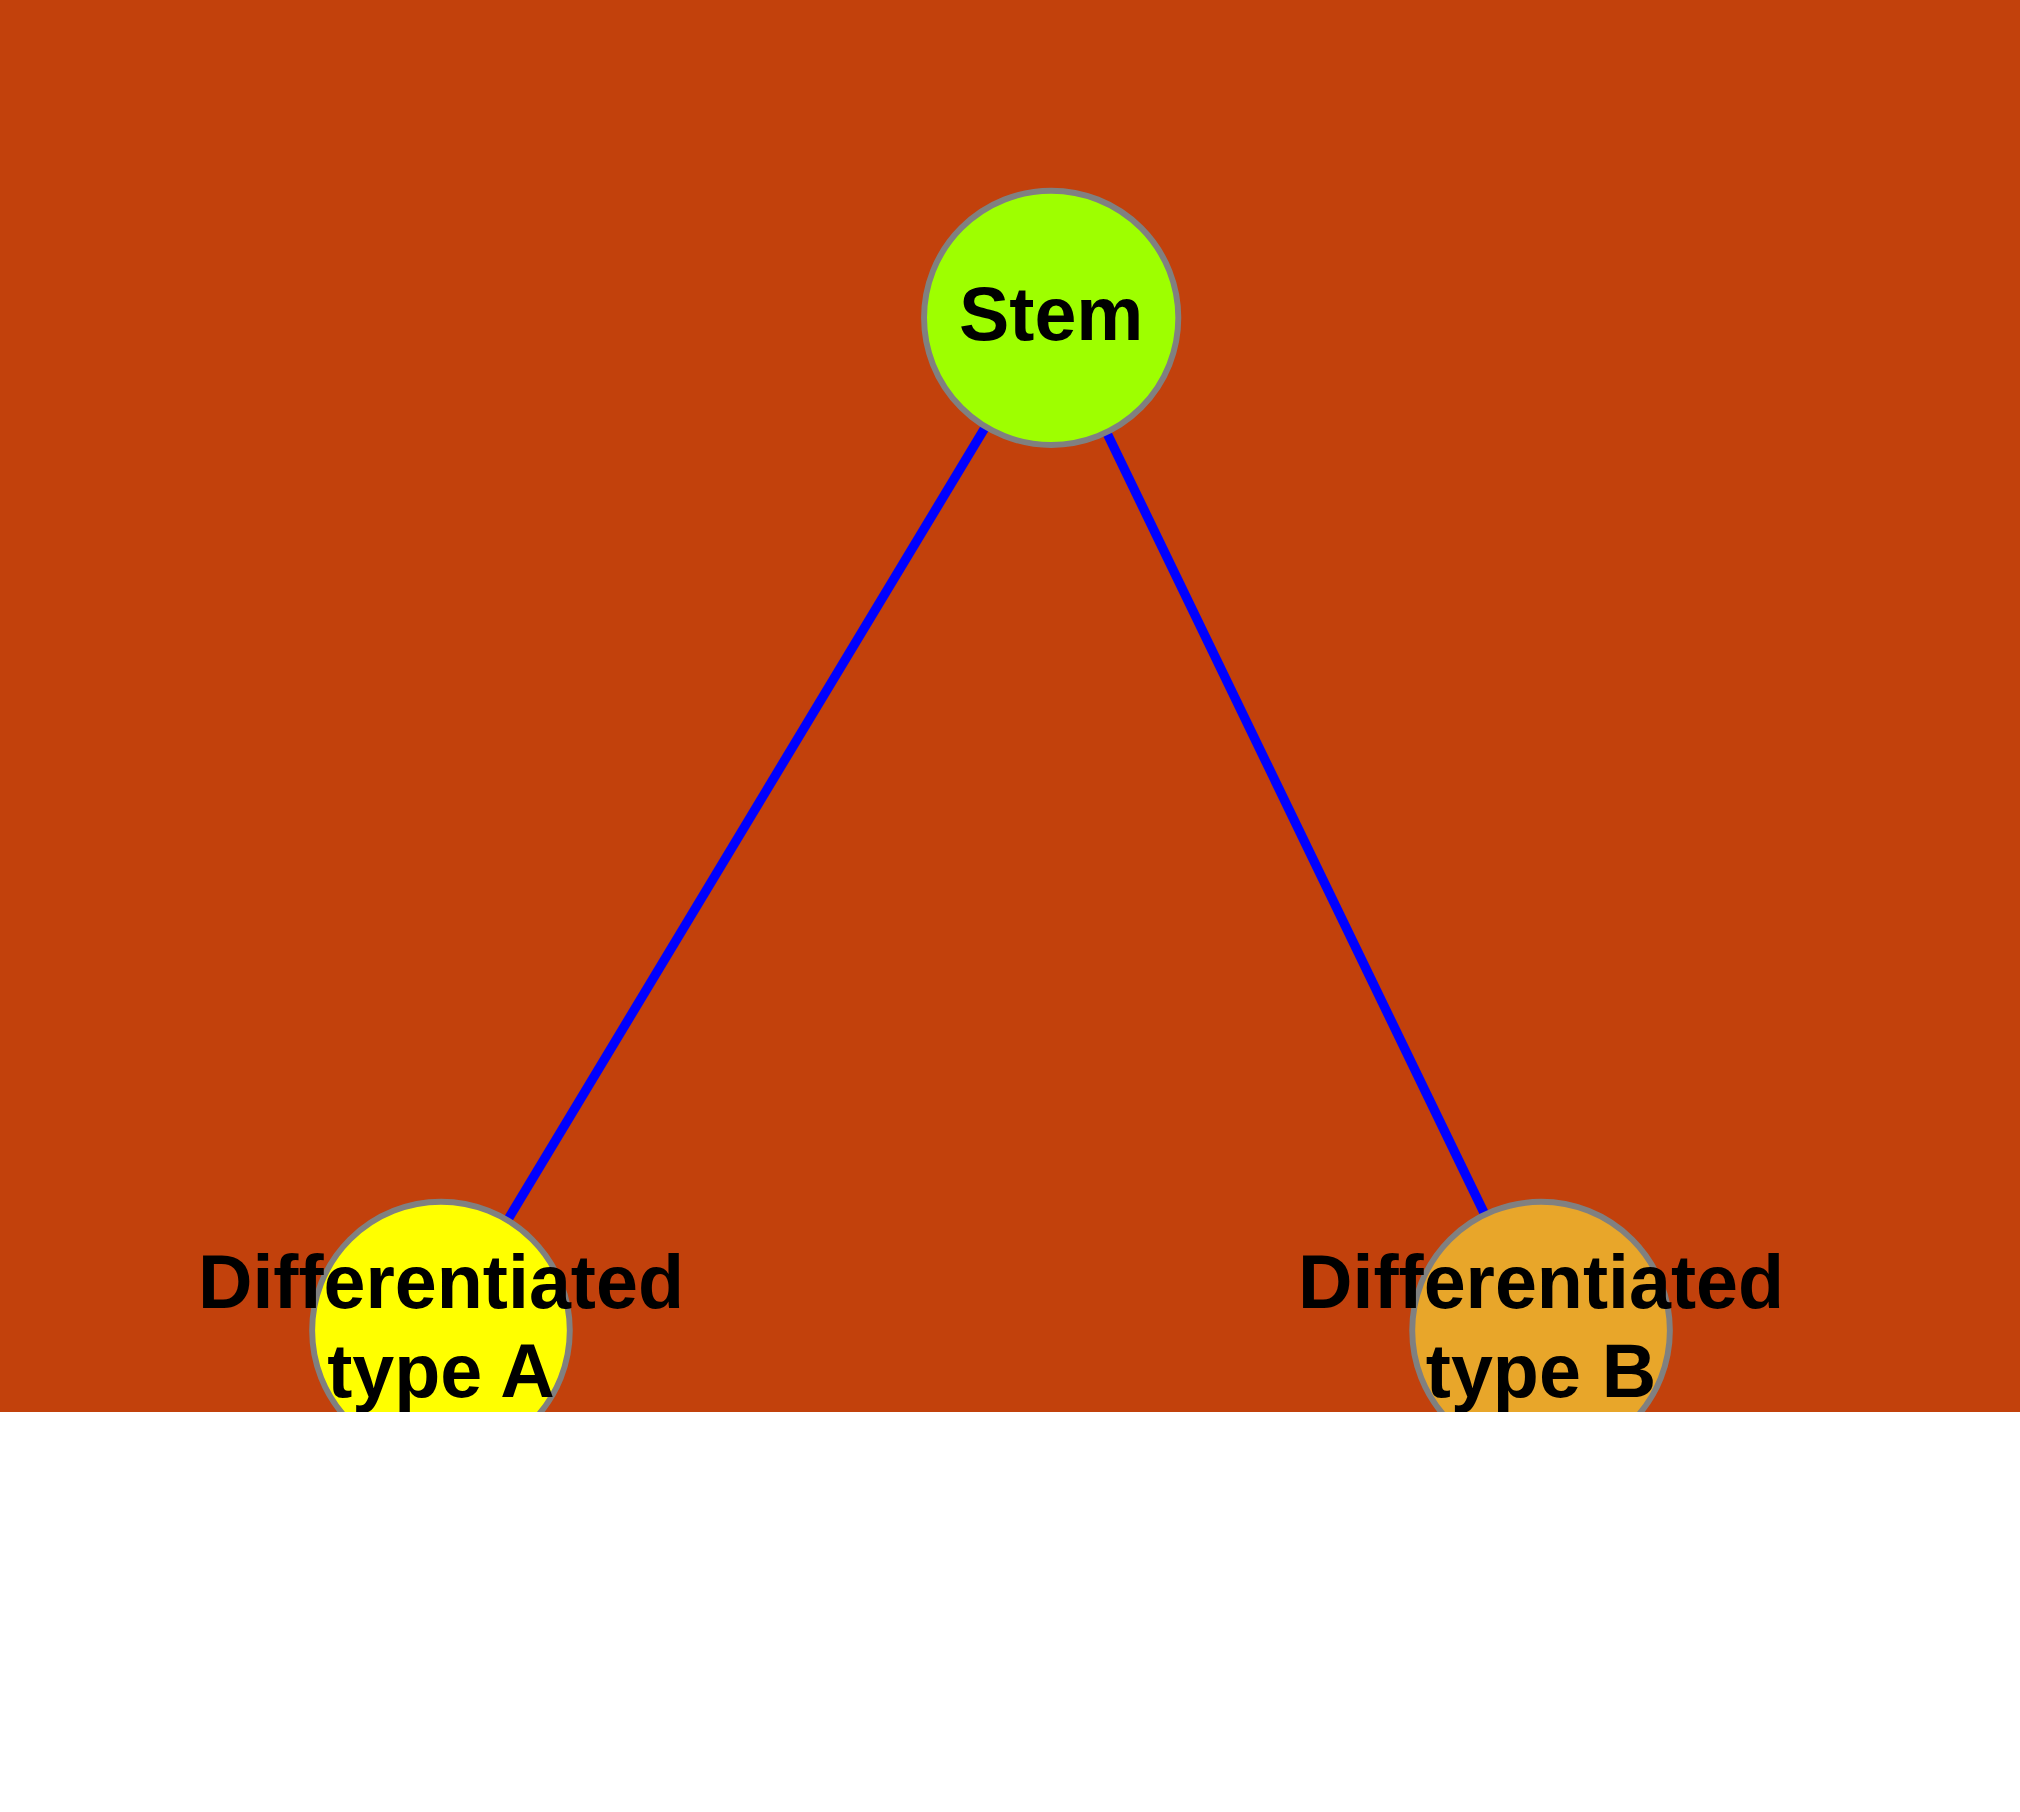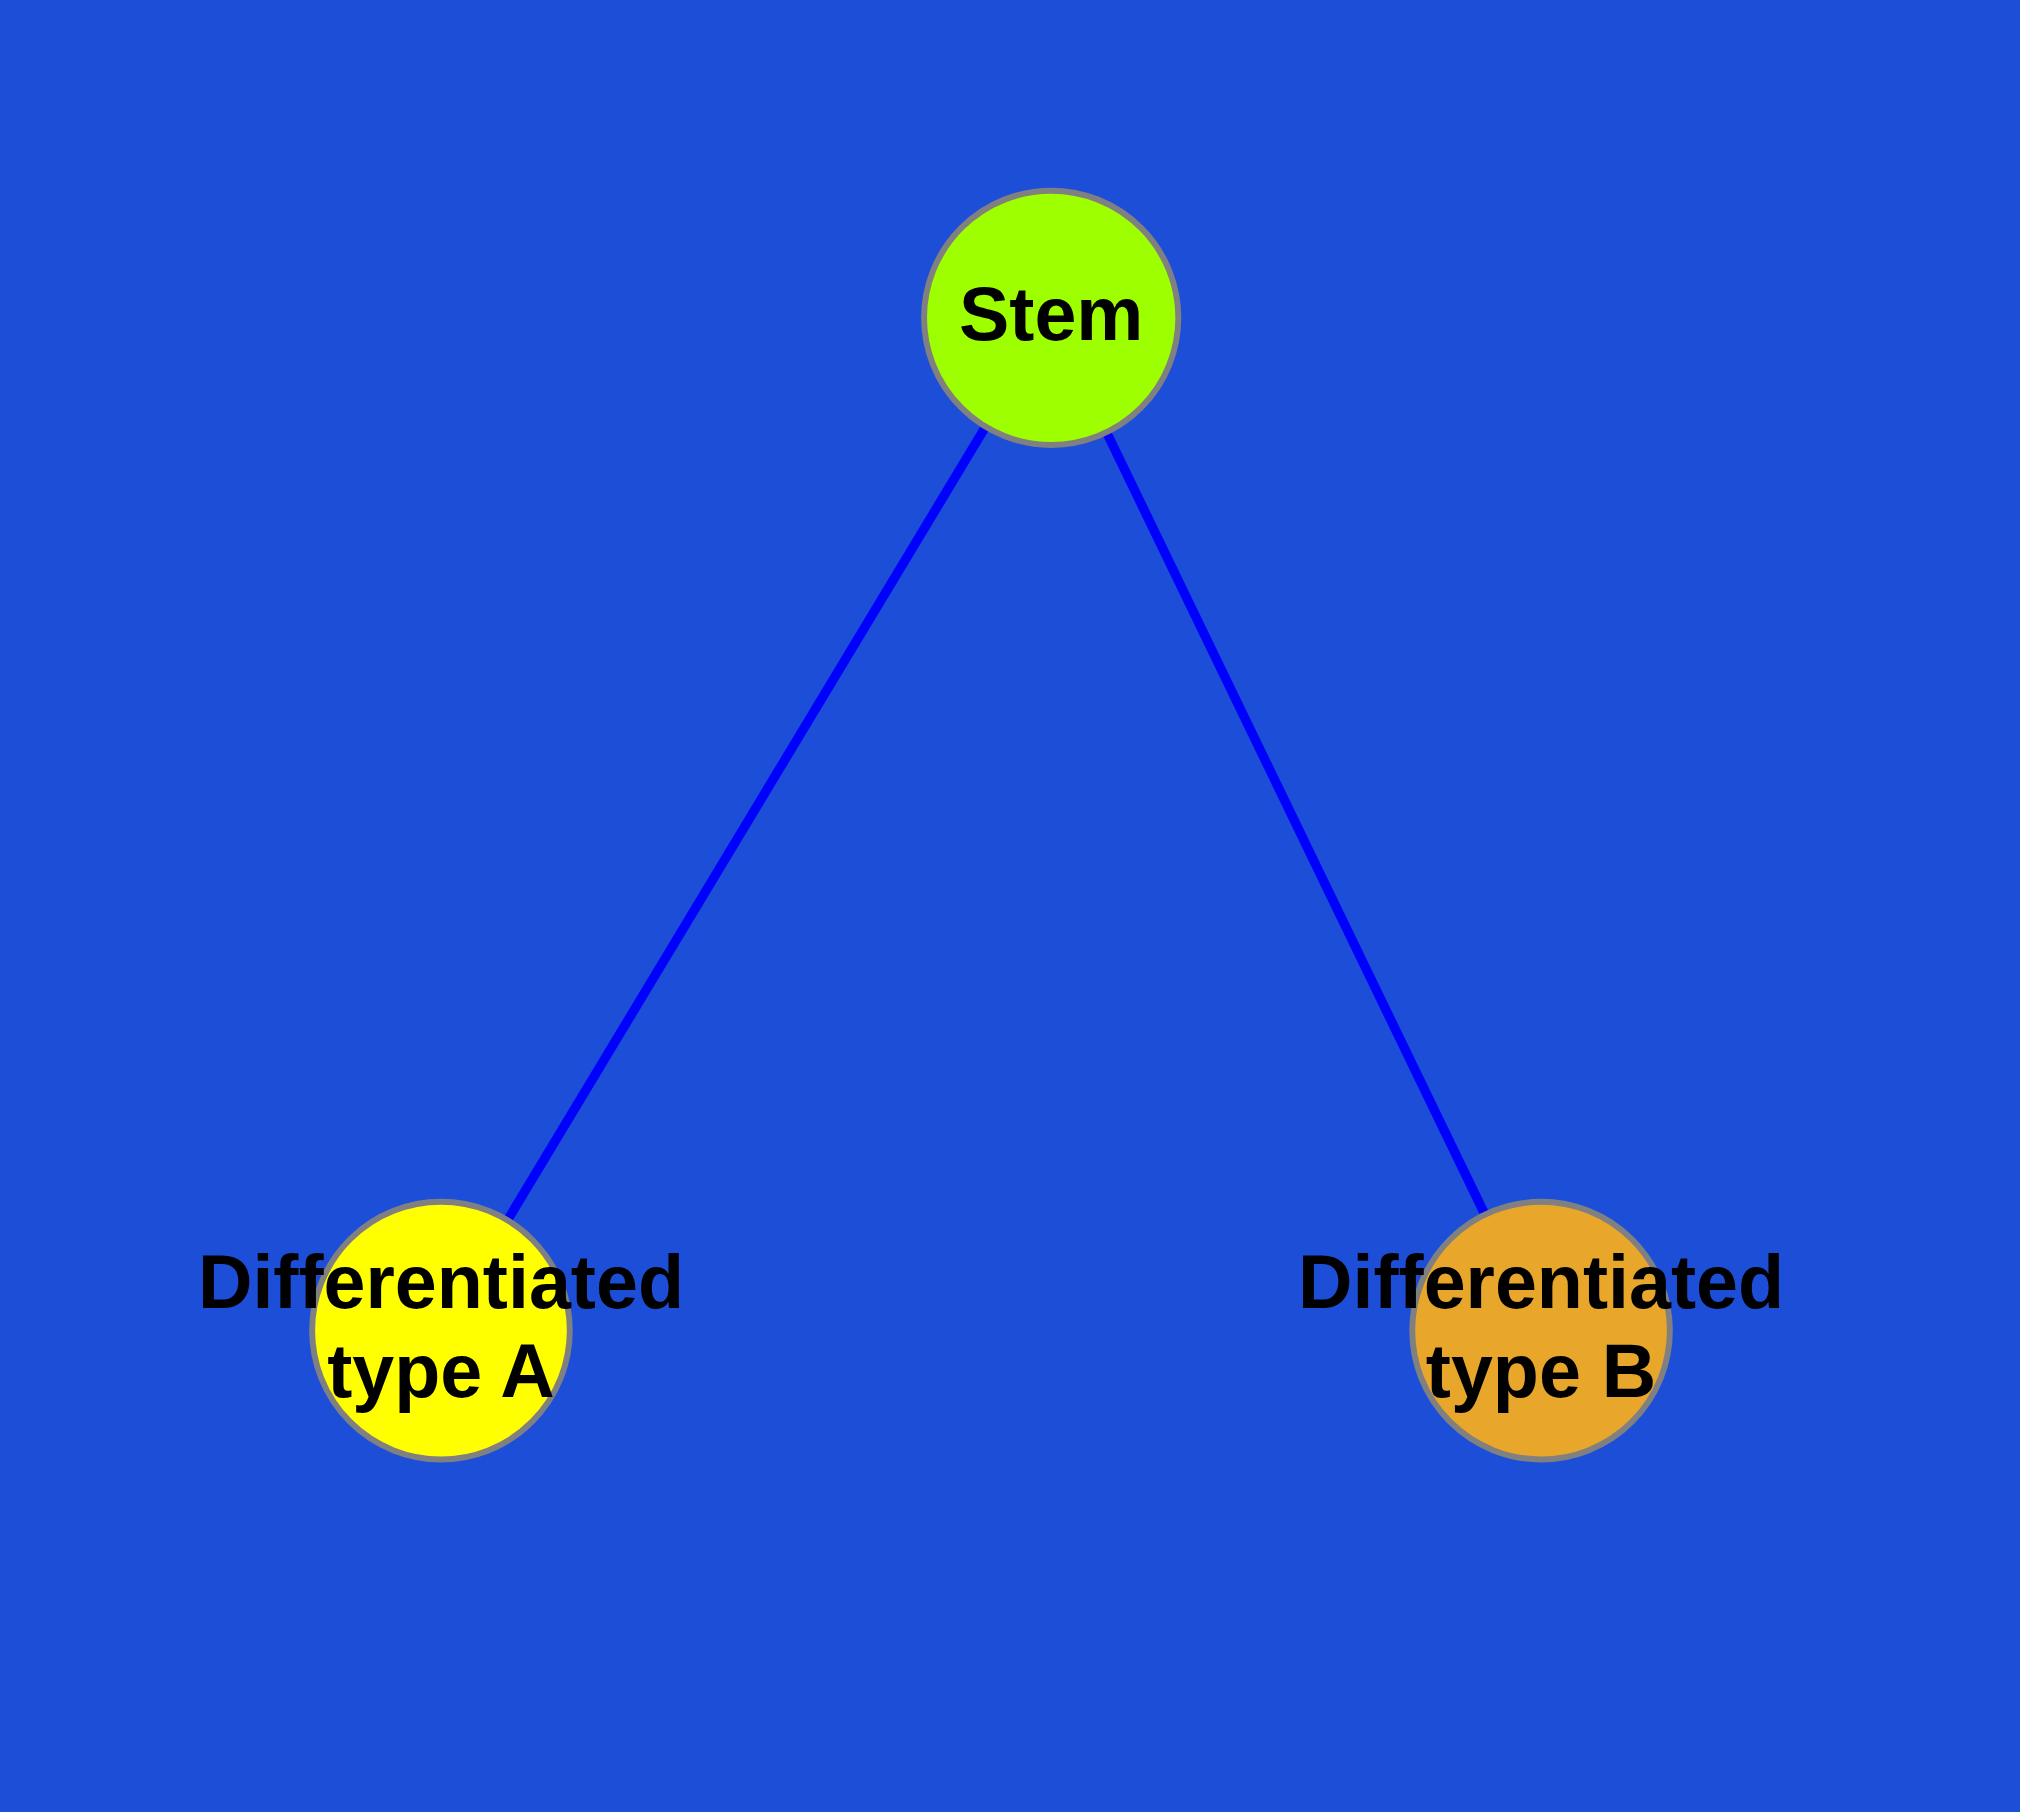--- a/index.html
+++ b/index.html
@@ -3,22 +3,22 @@
 <meta charset="utf-8">
 <style>
   html, body {
     margin: 0;
     padding: 0;
     background: #ffffff;
   }
   #canvas {
     position: relative;
     width: 2021px;
-    height: 1812px;
-    background: #1d4ed8;
+    height: 1412px;
+    background: #c2410c;
     overflow: hidden;
     font-family: "Liberation Sans", sans-serif;
   }
   #graph-svg {
     position: absolute;
     top: 0;
     left: 0;
     width: 2021px;
     height: 1812px;
     display: block;

